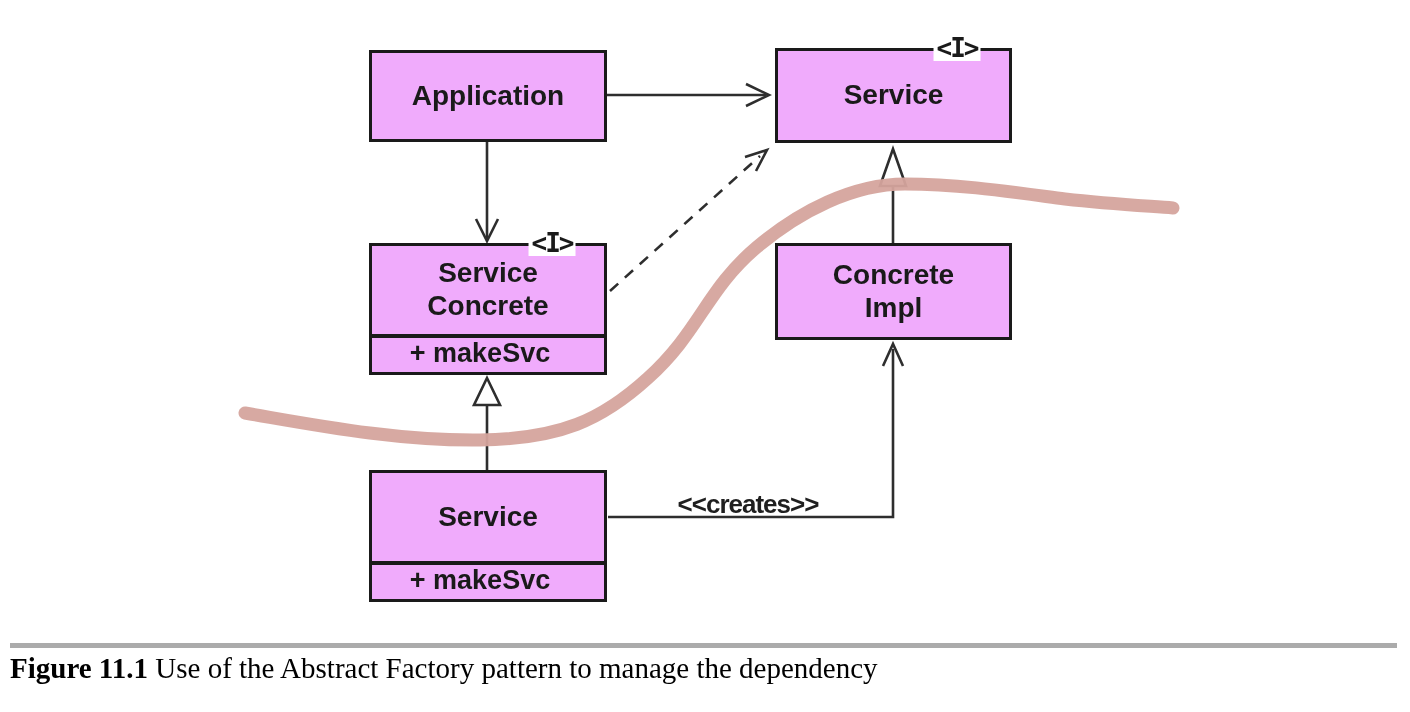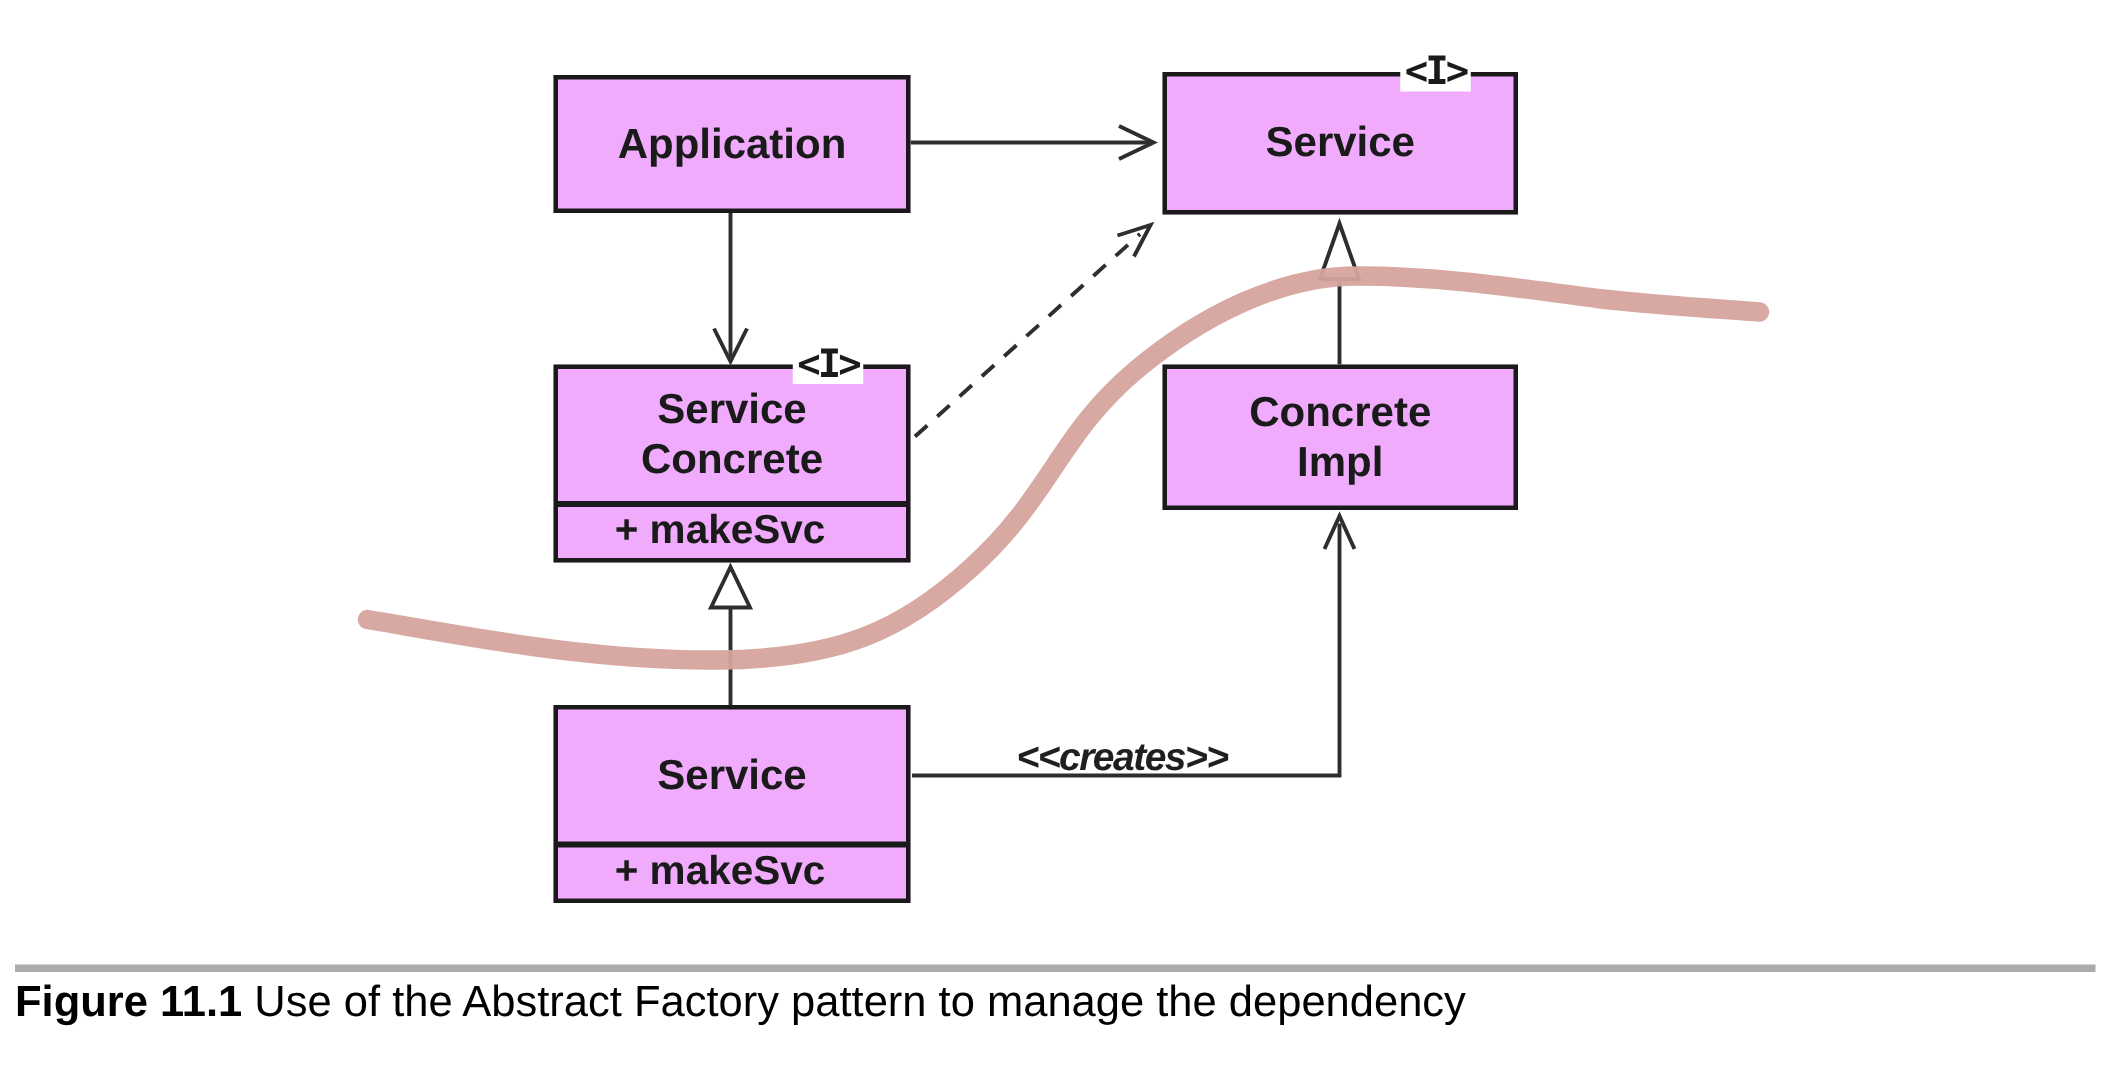--- a/index.html
+++ b/index.html
@@ -74,36 +74,35 @@
     position: absolute;
     left: 650px;
     top: 489px;
     width: 196px;
     text-align: center;
     font-weight: bold;
     font-size: 26px;
     color: #1f1f1f;
     letter-spacing: -1px;
     white-space: nowrap;
-    font-style: italic;
   }
   .divider-rule {
     position: absolute;
     left: 10px;
     top: 643px;
     width: 1387px;
     height: 5px;
     background: #ababab;
   }
   .figure-caption {
     position: absolute;
     left: 10px;
     top: 651px;
     width: 1390px;
-    font-family: Liberation Sans, sans-serif;
+    font-family: Liberation Serif, serif;
     font-size: 29px;
     line-height: 34px;
     color: #000000;
     white-space: nowrap;
   }
   .figure-caption .fig-label {
     font-weight: bold;
   }
 </style>
 </head>

